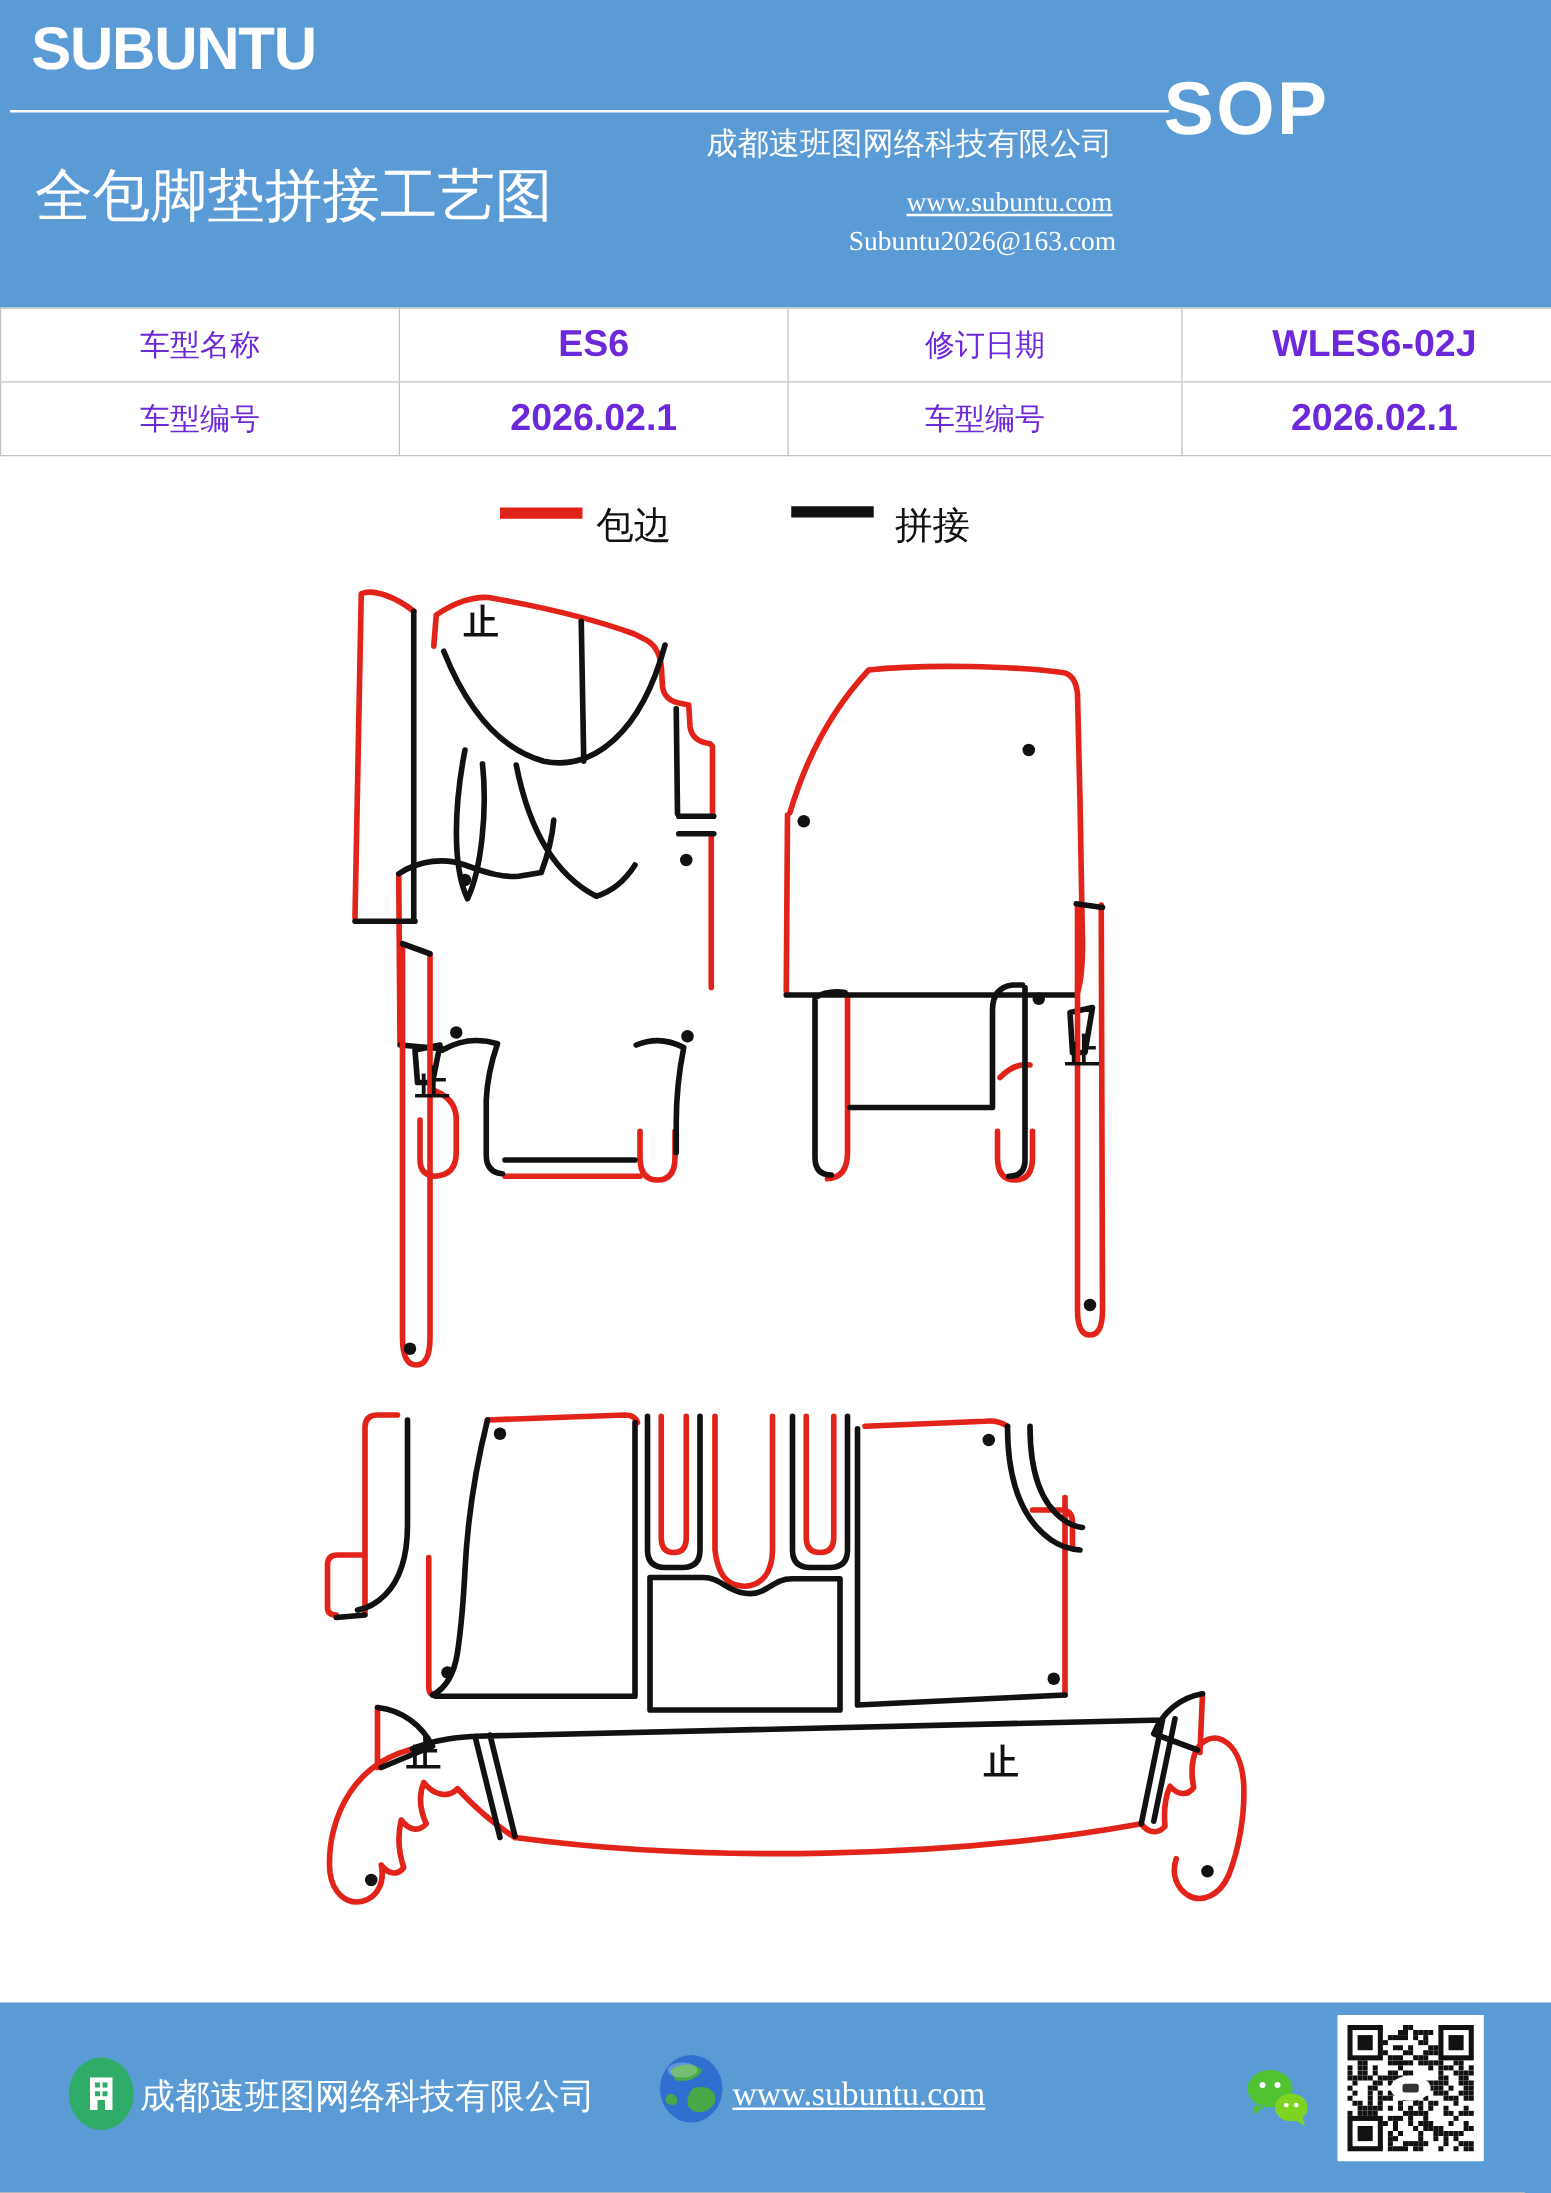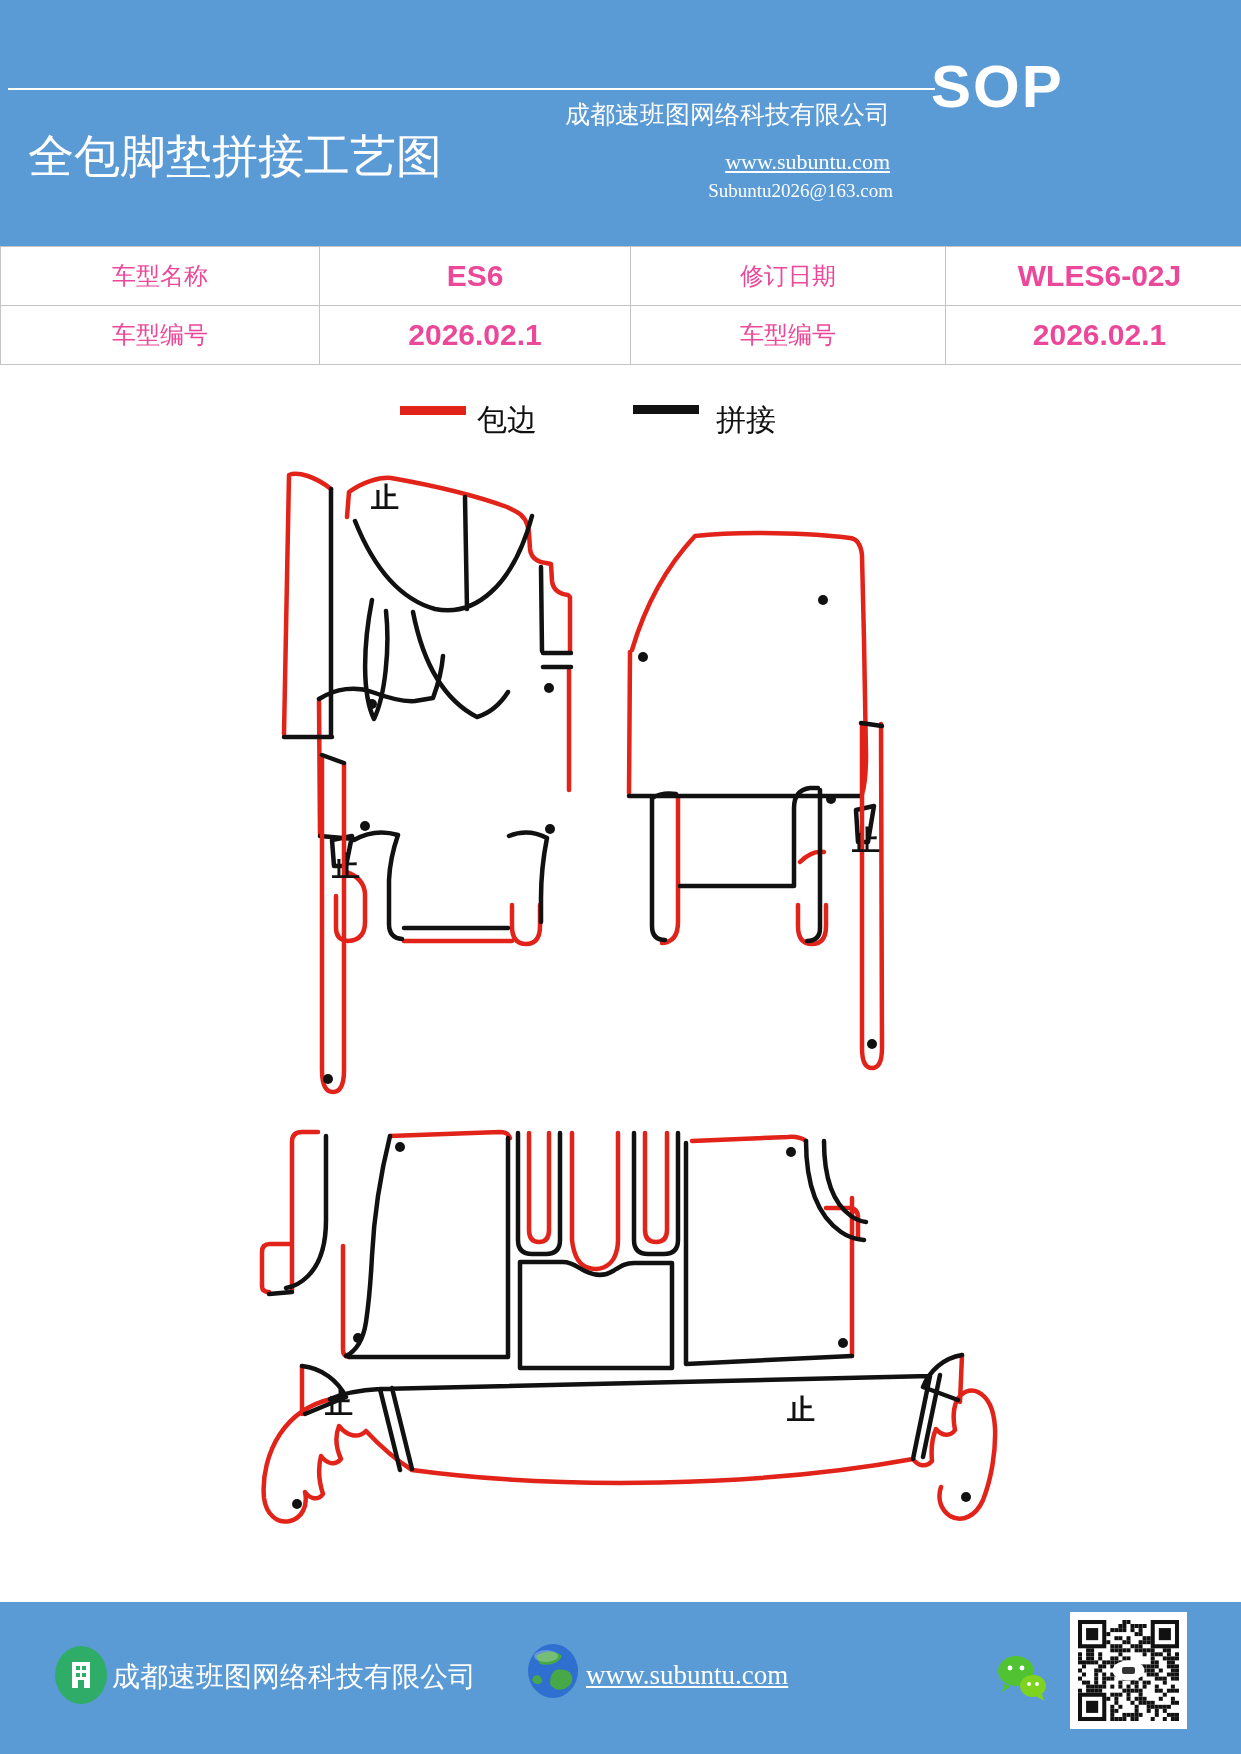--- a/index.html
+++ b/index.html
@@ -10,26 +10,26 @@
   .brand{position:absolute;top:12px;left:25px;font-size:48px;font-weight:800;letter-spacing:-1px;
          font-family:"Liberation Sans",sans-serif;}
   .banner-line{position:absolute;top:88px;left:8px;width:927px;height:2px;background:#ffffff;}
   .doc-title{position:absolute;top:126px;left:28px;font-size:46px;font-weight:400;
              font-family:"Liberation Serif",serif;}
   .banner-company{position:absolute;top:98px;right:351px;font-size:25px;
                   font-family:"Liberation Serif",serif;}
   .sop-badge{position:absolute;top:52px;left:931px;font-size:60px;font-weight:700;letter-spacing:2px;}
   .banner-site{position:absolute;top:149px;right:351px;font-size:22px;color:#fff;
                font-family:"Liberation Serif",serif;text-decoration:underline;}
-  .banner-mail{position:absolute;top:180px;right:348px;font-size:19px;
+  .banner-mail{position:absolute;top:180px;right:348px;font-size:22px;
                font-family:"Liberation Serif",serif;}
   
   .info-table{position:absolute;top:246px;left:0;width:1241px;height:119px;border-collapse:collapse;
               table-layout:fixed;}
-  .info-table td{border:1px solid #c4c4c4;text-align:center;vertical-align:middle;color:#ec4899;}
+  .info-table td{border:1px solid #c4c4c4;text-align:center;vertical-align:middle;color:#6d28d9;}
   .info-table tr{height:59px;}
   .cell-label{font-size:24px;font-family:"Liberation Serif",serif;}
   .cell-value{font-size:30px;font-weight:700;font-family:"Liberation Sans",sans-serif;}
   
   .drawing{position:absolute;top:370px;left:0;width:1241px;height:1190px;}
   .r{fill:none;stroke:#e2231a;stroke-width:4.5;stroke-linecap:round;stroke-linejoin:round;}
   .k{fill:none;stroke:#111111;stroke-width:4.5;stroke-linecap:round;stroke-linejoin:round;}
   .dot{fill:#111111;stroke:none;}
   .stop-mark{fill:#111;font-size:28px;font-weight:700;text-anchor:middle;
              font-family:"Liberation Serif",serif;}
@@ -45,20 +45,21 @@
                font-family:"Liberation Serif",serif;text-decoration:underline;}
   .wechat-icon{position:absolute;top:52px;left:996px;width:52px;height:48px;}
   .qr-box{position:absolute;top:10px;left:1070px;width:117px;height:117px;background:#ffffff;}
 </style>
 </head>
 <body>
 
 <div class="page">
 
   <div class="banner">
+    <div class="brand">SUBUNTU</div>
     <div class="banner-line"></div>
     <div class="doc-title">全包脚垫拼接工艺图</div>
     <div class="banner-company">成都速班图网络科技有限公司</div>
     <div class="sop-badge">SOP</div>
     <a class="banner-site">www.subuntu.com</a>
     <div class="banner-mail">Subuntu2026@163.com</div>
   </div>
 
   <table class="info-table">
     <tbody>

